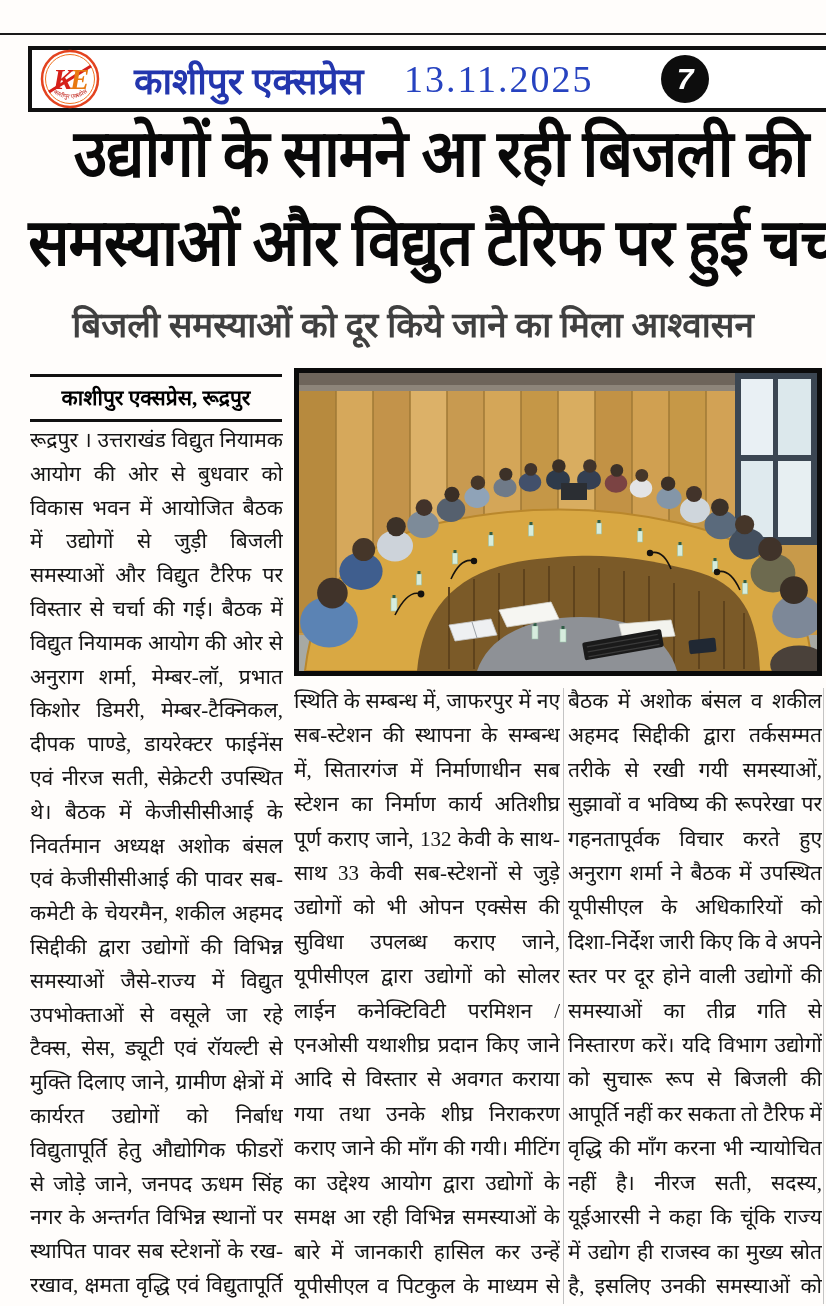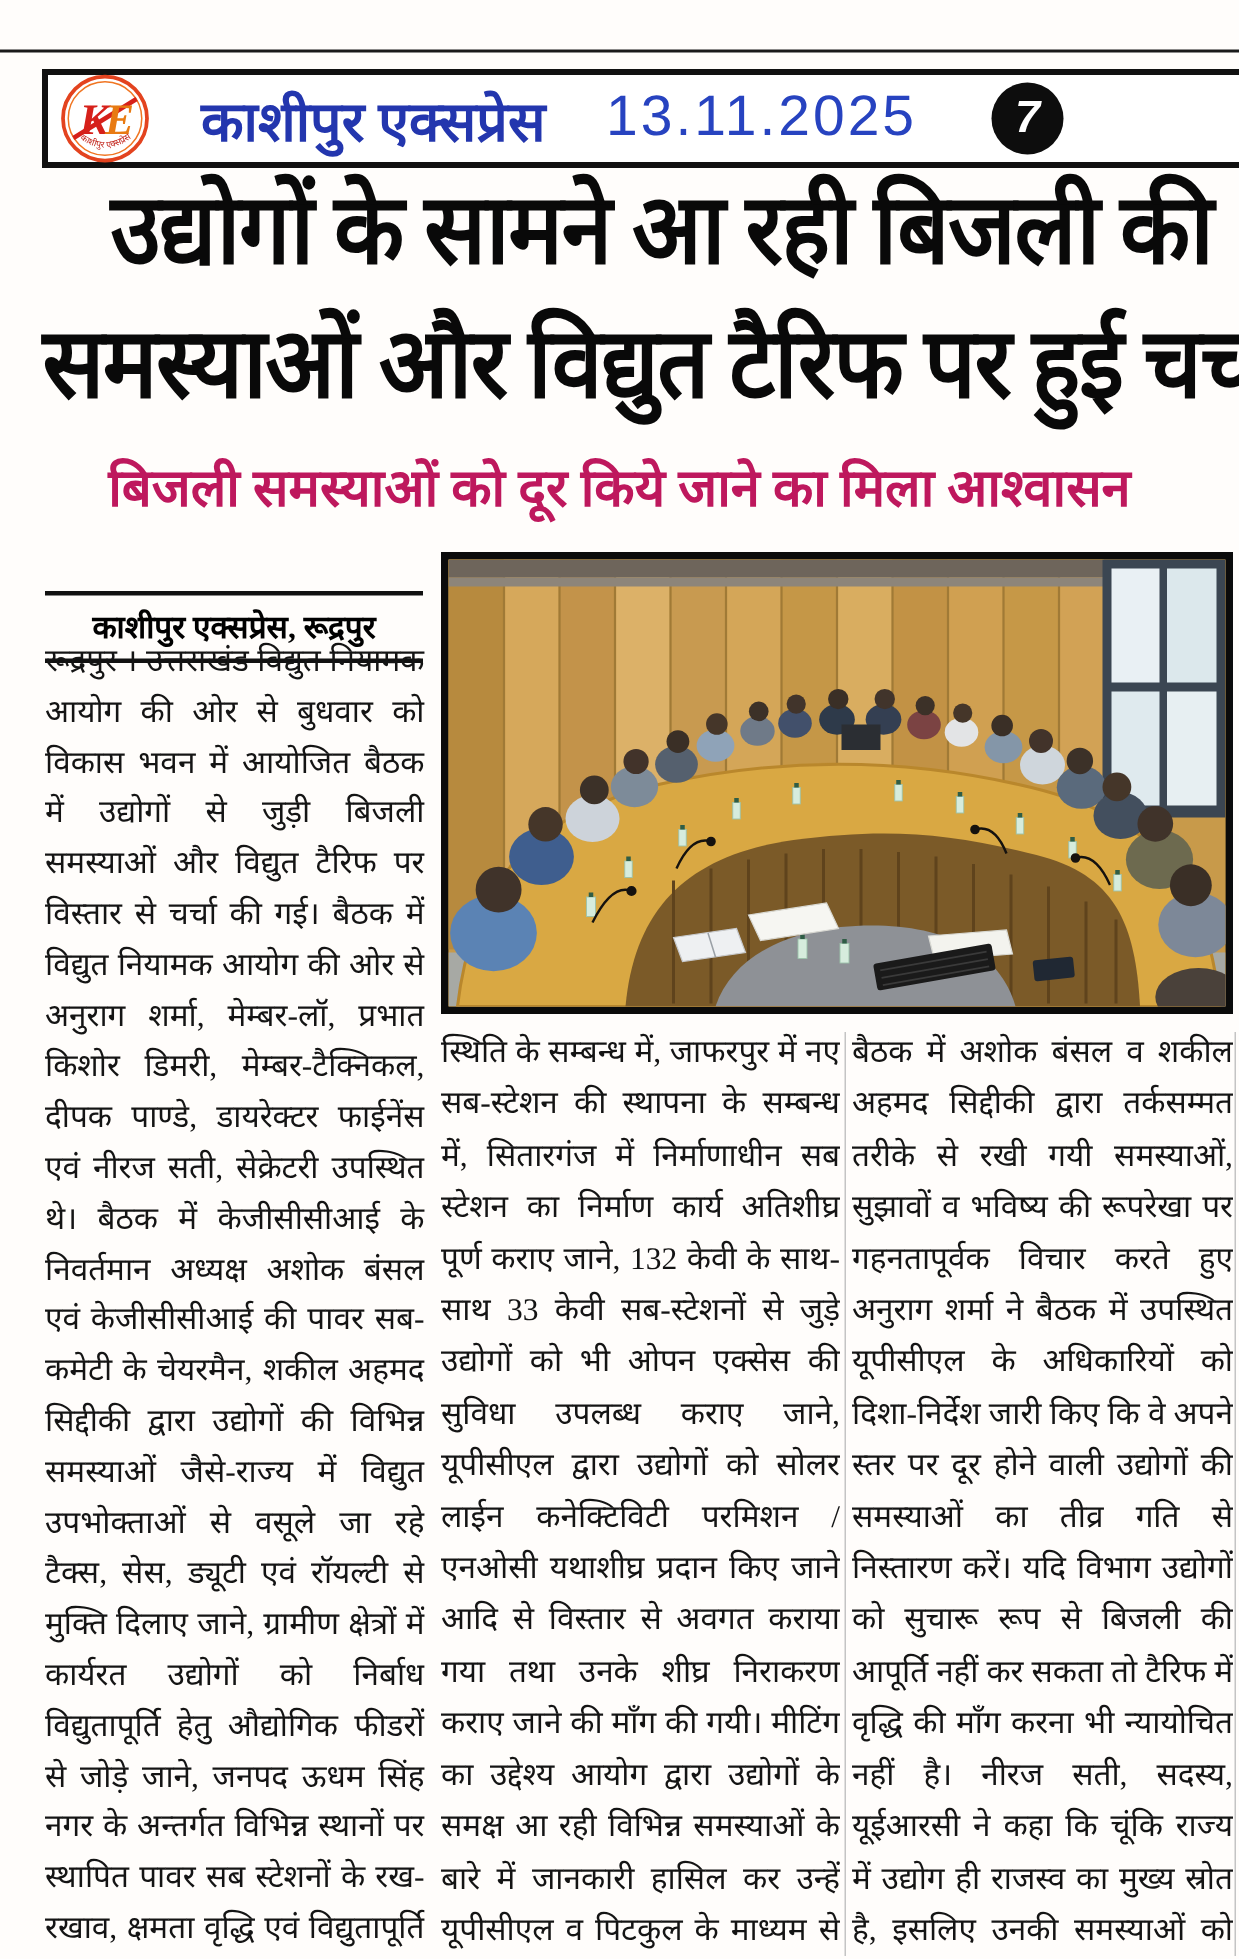--- a/index.html
+++ b/index.html
@@ -12,39 +12,39 @@
   
   .top-rule{position:absolute;left:0;top:33px;width:826px;height:2px;background:#1a1a1a;}
 
   
   .masthead{position:absolute;left:28px;top:46px;width:798px;height:58px;
     border:4px solid #111;border-right:none;background:#fff;}
   .logo{position:absolute;left:8px;top:-1px;width:60px;height:60px;}
   .paper-name{position:absolute;left:102px;top:4px;font-size:37px;font-weight:bold;
     color:#2336ae;white-space:nowrap;}
   .issue-date{position:absolute;left:372px;top:7px;font-size:38px;color:#2743c0;
-    letter-spacing:2px;font-family:Liberation Sans, sans-serif;white-space:nowrap;}
+    letter-spacing:2px;font-family:Liberation Serif, serif;white-space:nowrap;}
   .page-circle{position:absolute;left:629px;top:5px;width:48px;height:48px;background:#0d0d0d;
     border-radius:50%;color:#fff;display:flex;align-items:center;justify-content:center;
     font-size:30px;font-weight:bold;font-style:italic;
     font-family:"Liberation Sans","DejaVu Sans",sans-serif;}
 
   
   .headline{position:absolute;left:0;top:110px;width:826px;margin:0;text-align:center;
     font-weight:900;color:#090909;padding-left:28px;}
   .hl-line{display:block;font-size:61px;line-height:89px;letter-spacing:-1px;
     transform:scaleY(1.07);white-space:nowrap;}
 
   .subheadline{position:absolute;left:0;top:300px;width:826px;margin:0;text-align:center;
-    font-size:35px;font-weight:700;color:#be185d;white-space:nowrap;}
+    font-size:35px;font-weight:700;color:#404040;white-space:nowrap;}
 
   
   .dateline{position:absolute;left:30px;top:374px;width:252px;box-sizing:border-box;
     border-top:3px solid #111;border-bottom:3px solid #111;padding:6px 0 8px;
-    text-align:center;font-size:21px;font-weight:bold;margin-top:20px;}
+    text-align:center;font-size:21px;font-weight:bold;}
 
   
   .body-col{position:absolute;font-size:21px;text-align:justify;color:#141414;overflow:hidden;}
   .col1{left:30px;top:424px;width:253px;height:882px;line-height:33.8px;}
   .col2{left:294px;top:684px;width:266px;height:622px;line-height:34.4px;}
   .col3{left:568px;top:684px;width:254px;height:622px;line-height:34.4px;}
 
   
   .col-rule{position:absolute;width:1px;background:#c4c4c4;}
   .rule-23{left:563px;top:688px;height:616px;}

